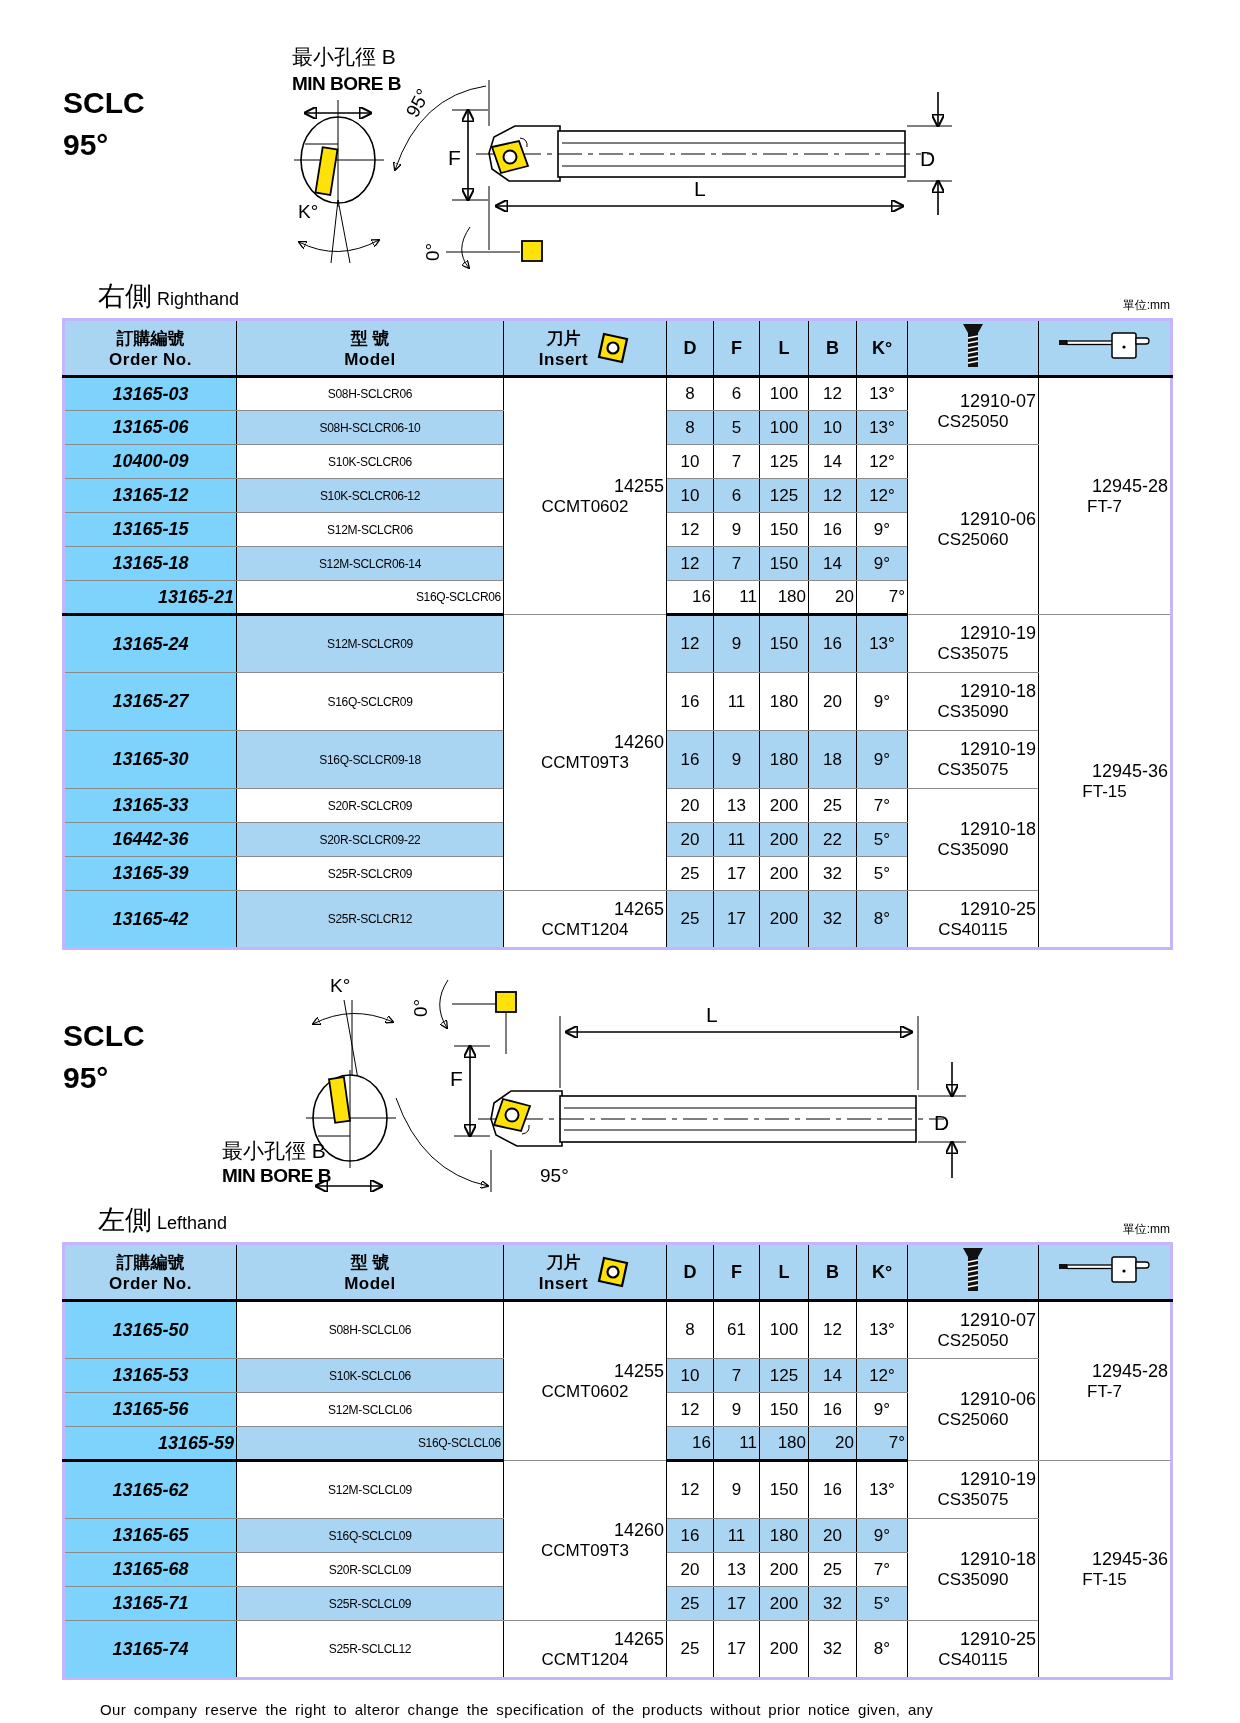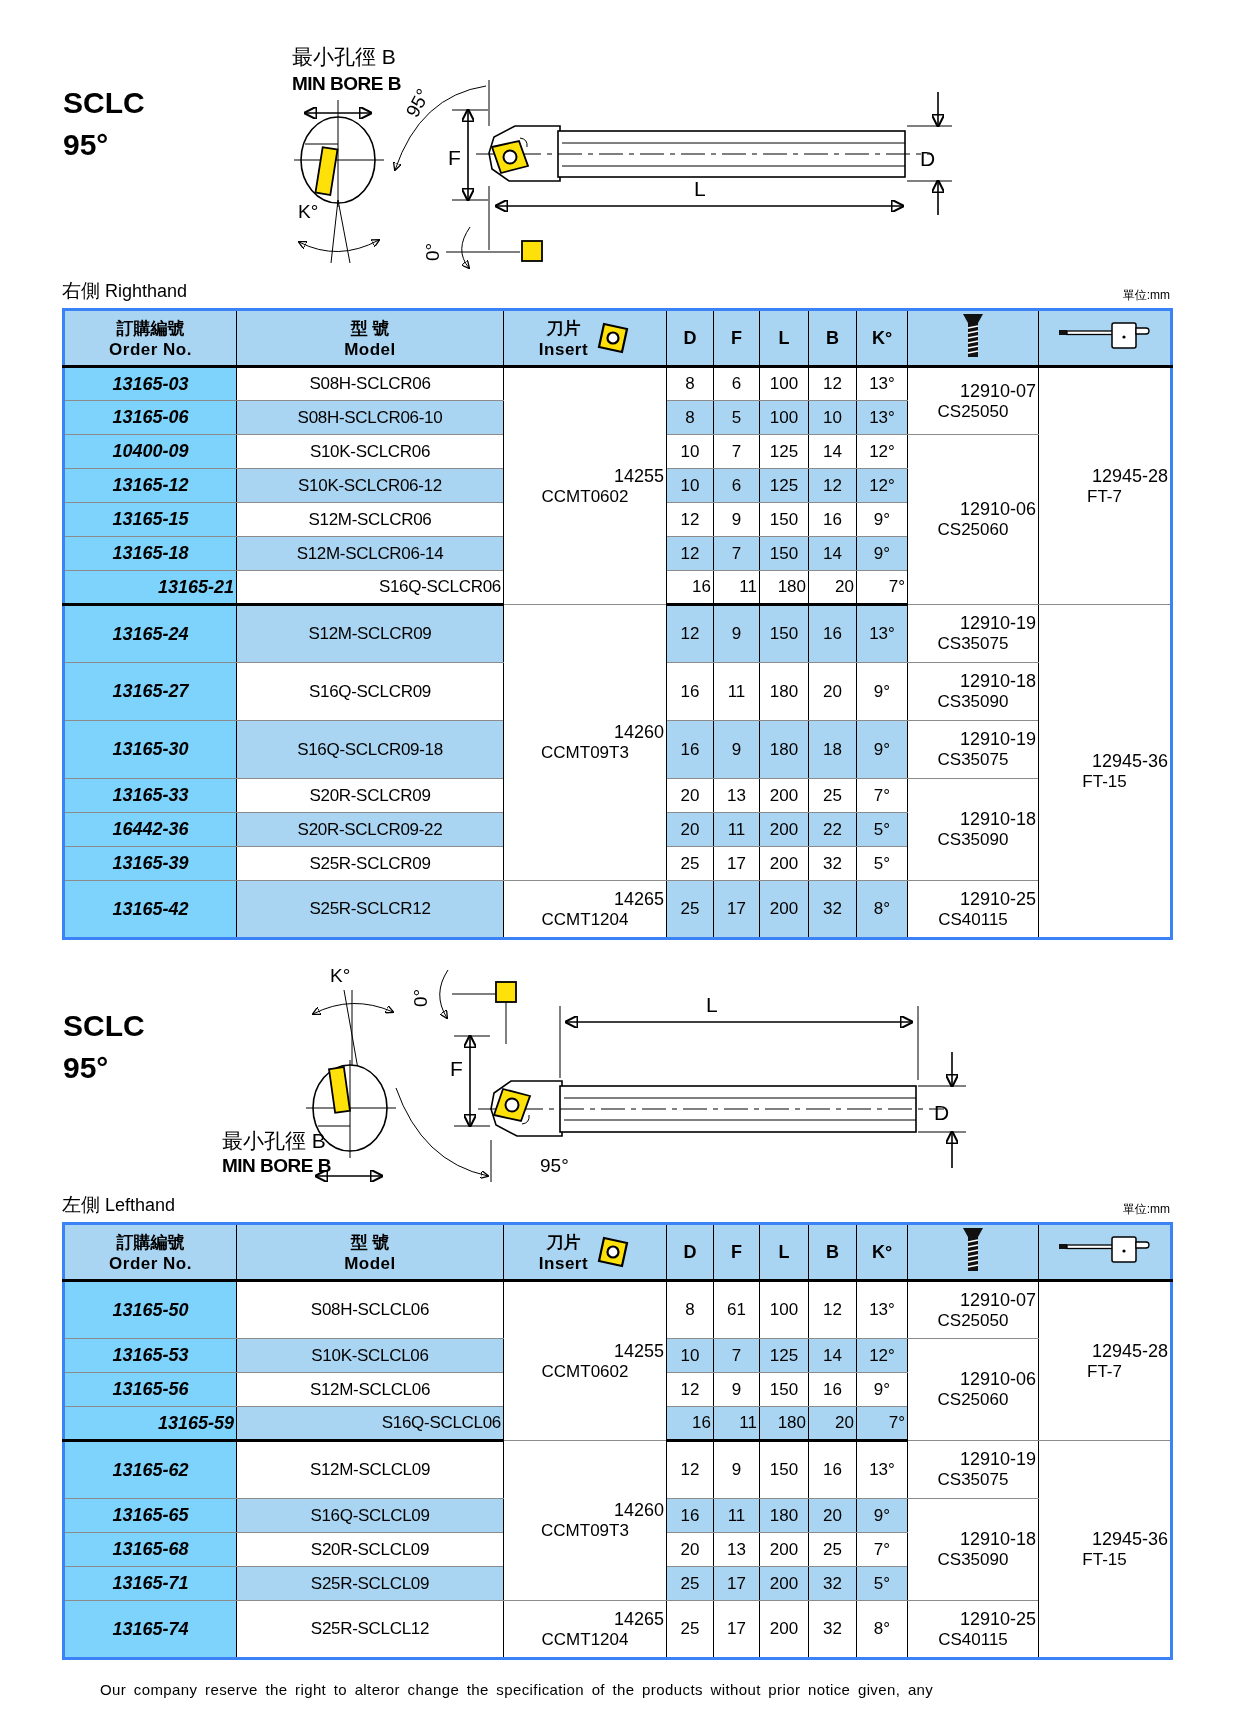--- a/index.html
+++ b/index.html
@@ -13,33 +13,33 @@
   svg.diag .ins{fill:#ffe10a;stroke:#000;stroke-width:1.8;}
   svg.diag .hole{fill:#fff;stroke:#000;stroke-width:2;}
   svg.diag text{stroke:none;fill:#000;}
   .t-title{font-size:30px;font-weight:bold;}
   .t-zh{font-size:21px;}
   .t-en{font-size:19px;font-weight:bold;letter-spacing:-.5px;}
   .t-dim{font-size:21px;}
   .t-dim-s{font-size:19px;}
   .section-bar{width:1108px;margin:6px 0 4px 62px;display:flex;justify-content:space-between;align-items:flex-end;}
   .section-label{font-size:18px;}
-  .section-label .zh{font-size:19px;}
+  .section-label .zh{font-size:27px;margin-left:36px;}
   .unit-label{font-size:12px;}
-  table.cat{border-collapse:collapse;table-layout:fixed;width:1108px;margin-left:62px;border:3px solid #3b82f6;}
+  table.cat{border-collapse:collapse;table-layout:fixed;width:1108px;margin-left:62px;border:3px solid #c4b5fd;}
   table.cat th{background:#aad5f2;border:1.5px solid #000;border-bottom:3px solid #000;padding:2px;height:48px;}
   table.cat th .h-zh{font-size:17px;font-weight:bold;}
   table.cat th .h-en{font-size:17px;font-weight:bold;letter-spacing:.5px;}
   table.cat th .h-letter{font-size:18px;font-weight:bold;}
   table.cat td{border-left:1.5px solid #000;border-right:1.5px solid #000;border-top:1px solid #8b8b8b;border-bottom:1px solid #8b8b8b;text-align:center;vertical-align:middle;padding:1px 2px;overflow:hidden;}
   table.cat tr{height:34px;}
   table.cat tr.tall{height:58px;}
   table.cat tr.group-end td{border-bottom:3px solid #000;text-align:right;}
   td.c-order{background:#7dd3fc;font-weight:bold;font-style:italic;font-size:18px;margin-top:32px;}
-  td.c-model{font-size:17px;letter-spacing:-.3px;}
+  td.c-model{font-size:12px;letter-spacing:-.3px;}
   td.c-model.shade, td.c-num.shade{background:#aad5f2;}
   td.c-num{font-size:17px;}
   td.c-span{background:#fff;font-size:17px;}
   td.c-span .l1{display:block;font-size:18px;text-align:right;}
   td.c-span .l2{display:block;font-size:17px;}
   .ins-hdr{display:flex;align-items:center;justify-content:center;gap:7px;}
   .footer{margin:18px 0 0 74px;}
   .footer .zh-line{font-size:18px;letter-spacing:.5px;}
   .footer .mark{color:#c00;margin-right:6px;}
   .footer .en-line{font-size:15px;margin-left:26px;margin-top:4px;letter-spacing:.4px;word-spacing:3px;line-height:1.55;}

